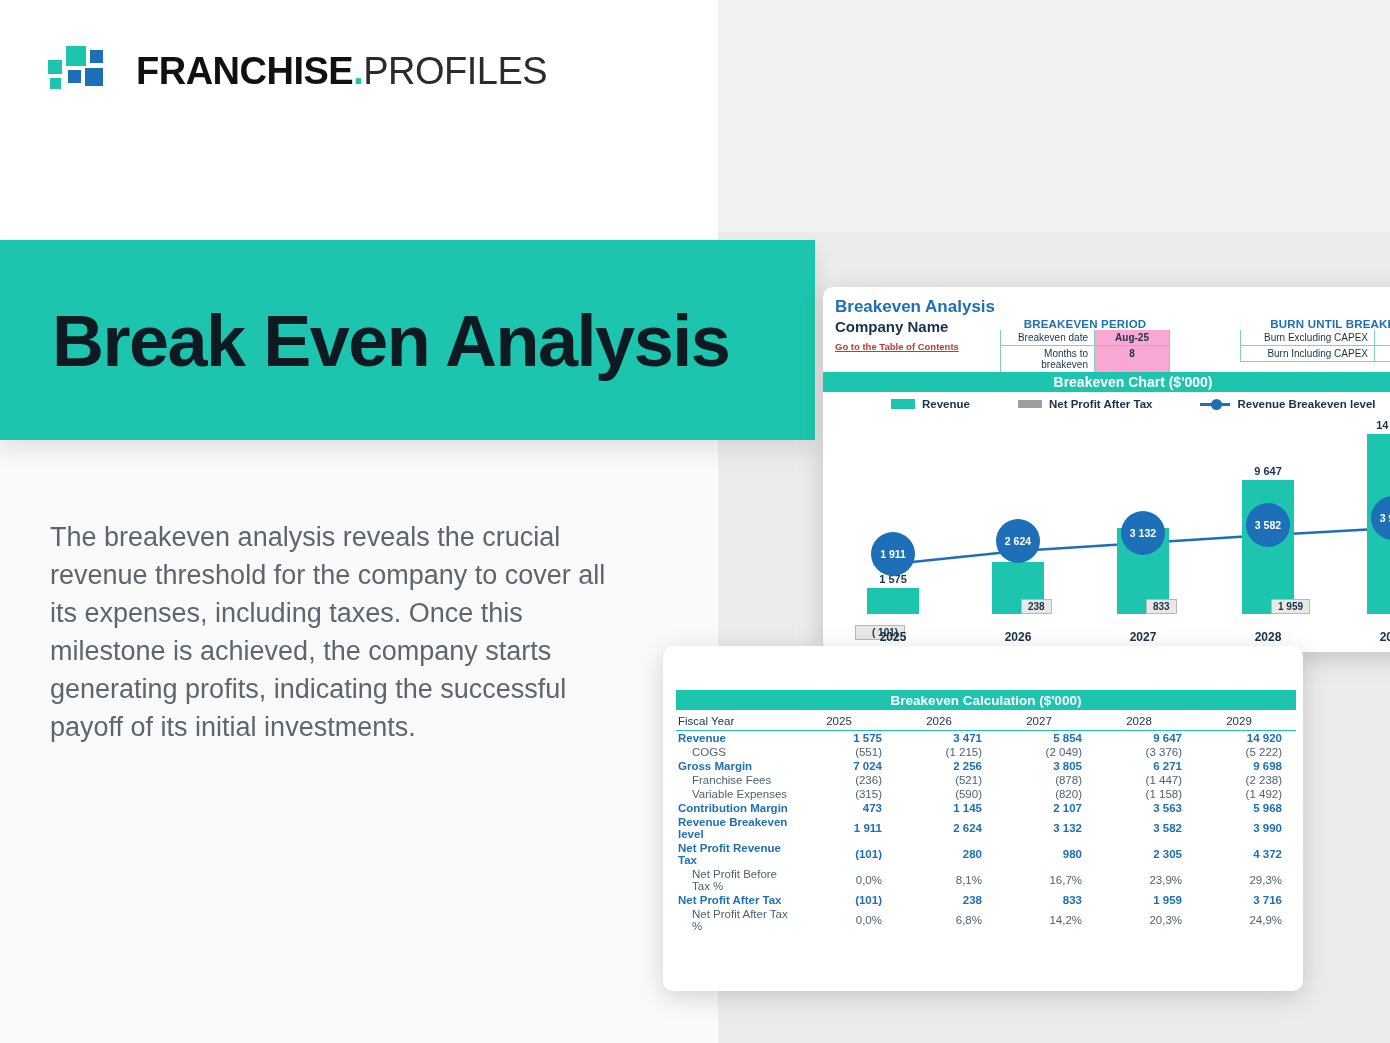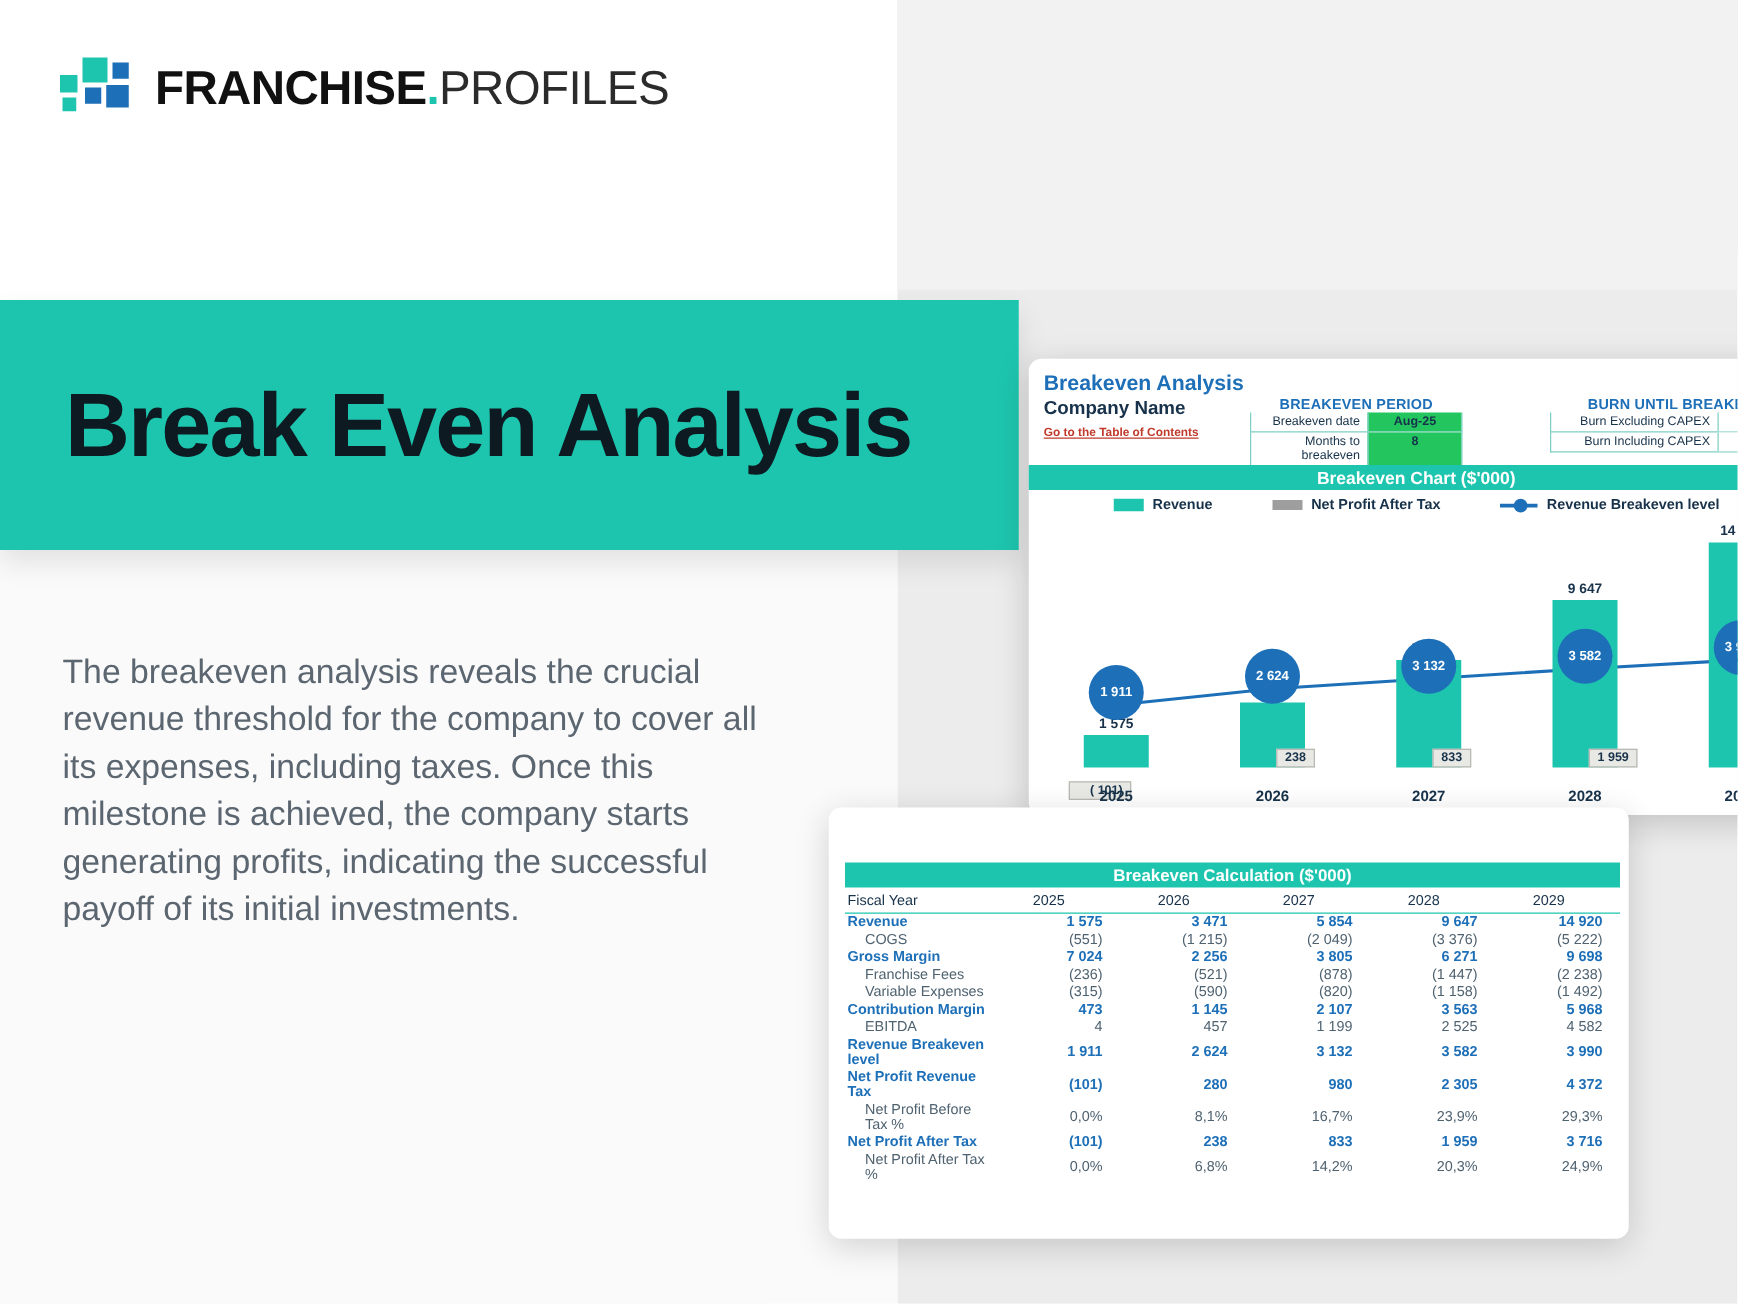--- a/index.html
+++ b/index.html
@@ -26,21 +26,21 @@
   .teal-band{
     position:absolute;left:0;top:240px;width:815px;height:200px;
     background:#1ec5ae;
   }
   .teal-band-shadow{
     position:absolute;left:0;top:240px;width:815px;height:200px;
     box-shadow:0 10px 22px rgba(0,0,0,.10);
   }
 
   
-  .logo-wrap{position:absolute;left:48px;top:44px;display:flex;align-items:center;gap:18px;}
+  .logo-wrap{position:absolute;left:48px;top:44px;display:flex;align-items:center;gap:30px;}
   .logo-mark{position:relative;width:58px;height:54px;}
   .logo-mark i{position:absolute;display:block;}
   .sq1{left:0;top:16px;width:14px;height:14px;background:#1ec5ae;}
   .sq2{left:18px;top:2px;width:20px;height:20px;background:#1ec5ae;}
   .sq3{left:42px;top:6px;width:13px;height:13px;background:#1d6fb8;}
   .sq4{left:20px;top:26px;width:13px;height:13px;background:#1d6fb8;}
   .sq5{left:2px;top:34px;width:11px;height:11px;background:#1ec5ae;}
   .sq6{left:37px;top:24px;width:18px;height:18px;background:#1d6fb8;}
   .logo-text{font-size:38px;letter-spacing:-0.5px;color:#111;white-space:nowrap;}
   .logo-text b{font-weight:700;}
@@ -71,21 +71,21 @@
   .chart-title{color:#1d6fb8;font-size:17px;font-weight:700;line-height:20px;}
   .chart-sub{color:#17324a;font-size:15px;font-weight:700;line-height:19px;}
   .chart-toc{color:#c0392b;font-size:9.5px;font-weight:700;text-decoration:underline;line-height:14px;}
 
   .bk-period{position:absolute;left:1000px;top:318px;width:170px;}
   .bk-burn{position:absolute;left:1240px;top:318px;width:210px;}
   .mt-title{color:#1d6fb8;font-size:11.5px;font-weight:700;text-align:center;letter-spacing:.2px;}
   .mt-row{display:flex;border:1px solid #7fcfc3;border-top:none;font-size:10px;}
   .mt-row:first-of-type{border-top:1px solid #7fcfc3;}
   .mt-row .lbl{flex:1;padding:2px 6px;color:#17324a;text-align:right;}
-  .mt-row .val{width:62px;padding:2px 6px;text-align:center;font-weight:700;color:#17324a;border-left:1px solid #7fcfc3;background:#22c55e;}
+  .mt-row .val{width:62px;padding:2px 6px;text-align:center;font-weight:700;color:#17324a;border-left:1px solid #7fcfc3;background:#f9a8d4;}
   .mt-row.plain .val{background:#fff;}
 
   .chart-bar-title{
     position:absolute;left:823px;top:372px;width:620px;height:20px;
     background:#1ec5ae;color:#fff;font-size:14px;font-weight:700;
     display:flex;align-items:center;justify-content:center;
   }
   .legend{
     position:absolute;left:823px;top:394px;width:620px;height:20px;
     display:flex;align-items:center;gap:48px;padding-left:68px;
@@ -316,28 +316,20 @@
       <td class="num">(1 492)</td>
     </tr>
     <tr class="blue">
       <td class="name">Contribution Margin</td>
       <td class="num">473</td>
       <td class="num">1 145</td>
       <td class="num">2 107</td>
       <td class="num">3 563</td>
       <td class="num">5 968</td>
     </tr>
-    <tr class="sub">
-      <td class="name">EBITDA</td>
-      <td class="num">4</td>
-      <td class="num">457</td>
-      <td class="num">1 199</td>
-      <td class="num">2 525</td>
-      <td class="num">4 582</td>
-    </tr>
     <tr class="blue">
       <td class="name">Revenue Breakeven level</td>
       <td class="num">1 911</td>
       <td class="num">2 624</td>
       <td class="num">3 132</td>
       <td class="num">3 582</td>
       <td class="num">3 990</td>
     </tr>
     <tr class="blue">
       <td class="name">Net Profit Revenue Tax</td>

